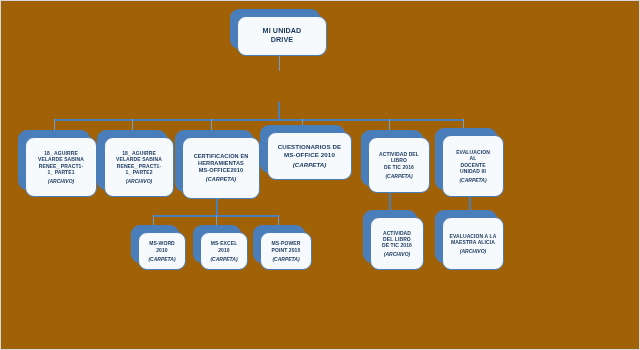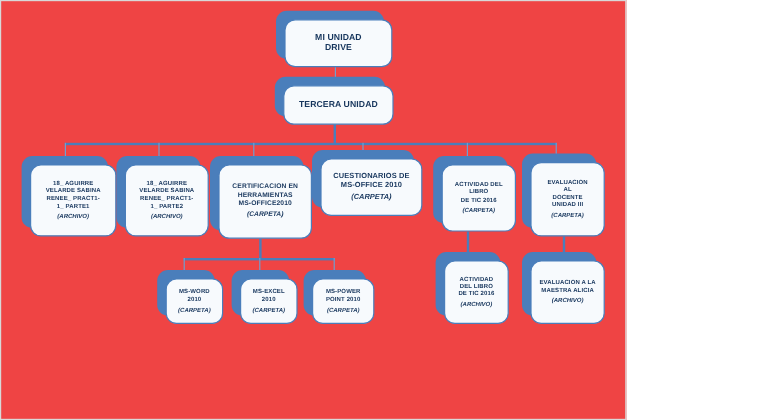--- a/index.html
+++ b/index.html
@@ -5,23 +5,23 @@
   html, body {
     margin: 0;
     padding: 0;
     background: #ffffff;
   }
   body {
     font-family: "Liberation Sans", sans-serif;
   }
   #canvas {
     position: relative;
-    width: 522px;
+    width: 640px;
     height: 350px;
-    background: #ef4444;
+    background: #a16207;
     border: 1px solid #d8d8d8;
     box-sizing: border-box;
     overflow: hidden;
   }
 
   
   .conn {
     position: absolute;
     background: #4a7ebb;
   }
@@ -109,26 +109,20 @@
   <div class="conn v" style="left:468px; top:196px; height:14px;"></div>
 
   <div class="node f7" style="left:229px; top:8px; width:90px; height:40px;">
     <div class="plate"></div>
     <div class="card">
       <div class="title">MI UNIDAD
 DRIVE</div>
     </div>
   </div>
 
-  <div class="node f7" style="left:228px; top:63px; width:92px; height:33px;">
-    <div class="plate"></div>
-    <div class="card">
-      <div class="title">TERCERA  UNIDAD</div>
-    </div>
-  </div>
 
   <div class="node f5" style="left:17px; top:129px; width:72px; height:60px;">
     <div class="plate"></div>
     <div class="card">
       <div class="title">18_ AGUIRRE
 VELARDE SABINA
 RENEE_ PRACT1-
 1_ PARTE1</div>
       <div class="kind">(ARCHIVO)</div>
     </div>

